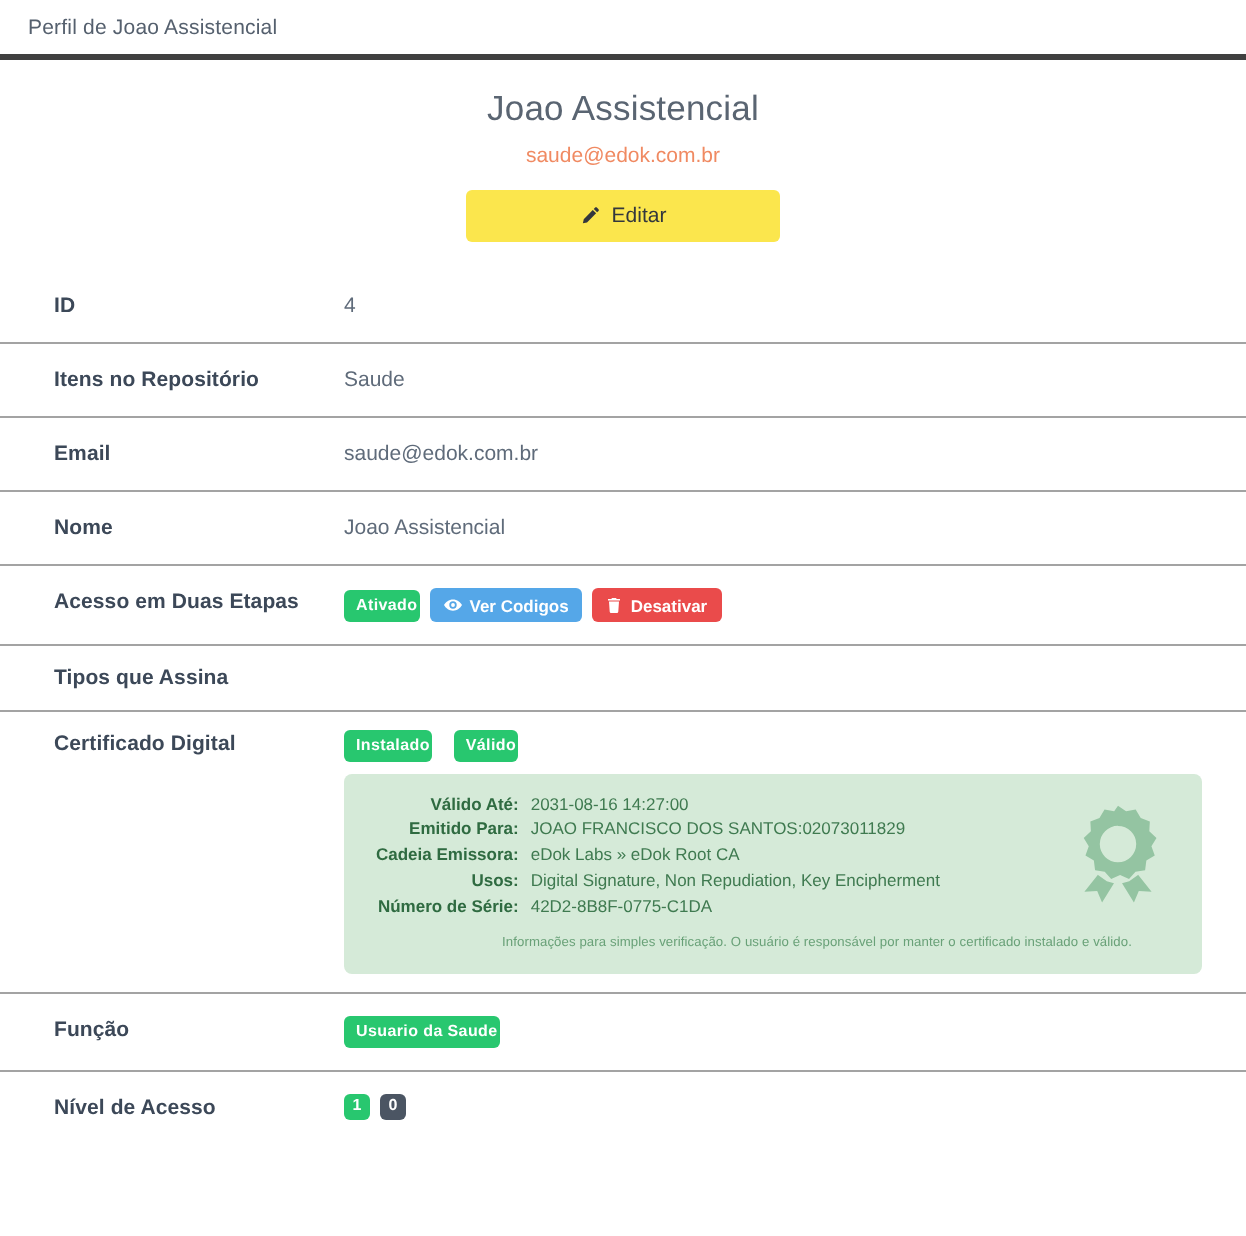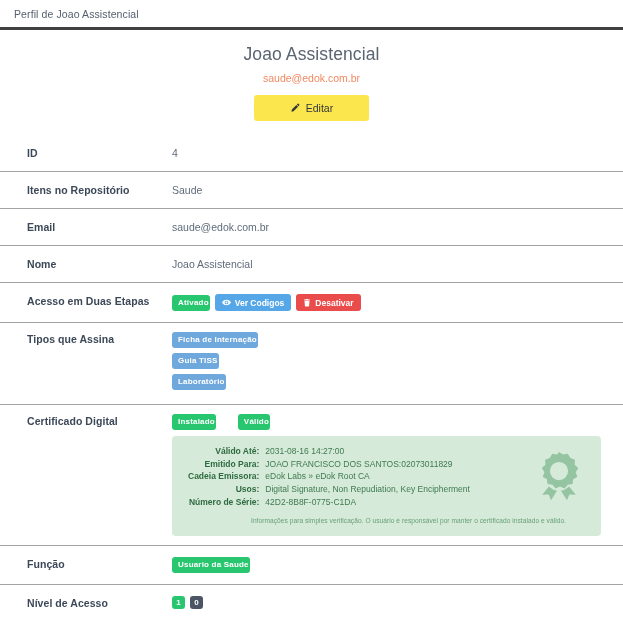--- a/index.html
+++ b/index.html
@@ -46,21 +46,21 @@
     color: #f08a62;
     margin: 0 0 11px 0;
     text-decoration: none;
     display: block;
   }
   .edit-btn {
     display: inline-flex;
     align-items: center;
     justify-content: center;
     gap: 6px;
-    width: 115px;
+    width: 157px;
     height: 26px;
     background: #fbe64d;
     border: none;
     border-radius: 3px;
     font-size: 10.5px;
     color: #33373d;
     font-family: "Liberation Sans", sans-serif;
     cursor: pointer;
     padding: 0;
   }
@@ -142,21 +142,21 @@
     font-size: 8px;
     font-weight: bold;
     color: #fff;
     padding: 0 3px;
   }
   .mini-green { background: #28c76f; }
   .mini-dark { background: #4b5563; }
 
   
   .cert-badges { margin-bottom: 6px; }
-  .cert-badges .badge { margin-right: 19px; }
+  .cert-badges .badge { margin-right: 8px; }
 
   .cert-card {
     position: relative;
     background: #d5ead8;
     border-radius: 4px;
     padding: 9px 12px 8px 16px;
     width: 429px;
     overflow: hidden;
   }
   .cert-table {
@@ -261,25 +261,20 @@
             </svg>
           </span>
           <span>Desativar</span>
         </button>
       </div>
     </div>
   </div>
 
   <div class="row row-tall">
     <div class="row-label">Tipos que Assina</div>
-    <div class="row-value badge-stack">
-      <span class="badge badge-blue-soft">Ficha de Internação</span><br>
-      <span class="badge badge-blue-soft">Guia TISS</span><br>
-      <span class="badge badge-blue-soft">Laboratório</span>
-    </div>
   </div>
 
   <div class="row row-tall">
     <div class="row-label">Certificado Digital</div>
     <div class="row-value">
       <div class="cert-badges">
         <span class="badge badge-green">Instalado</span>
         <span class="badge badge-green">Válido</span>
       </div>
       <div class="cert-card">

